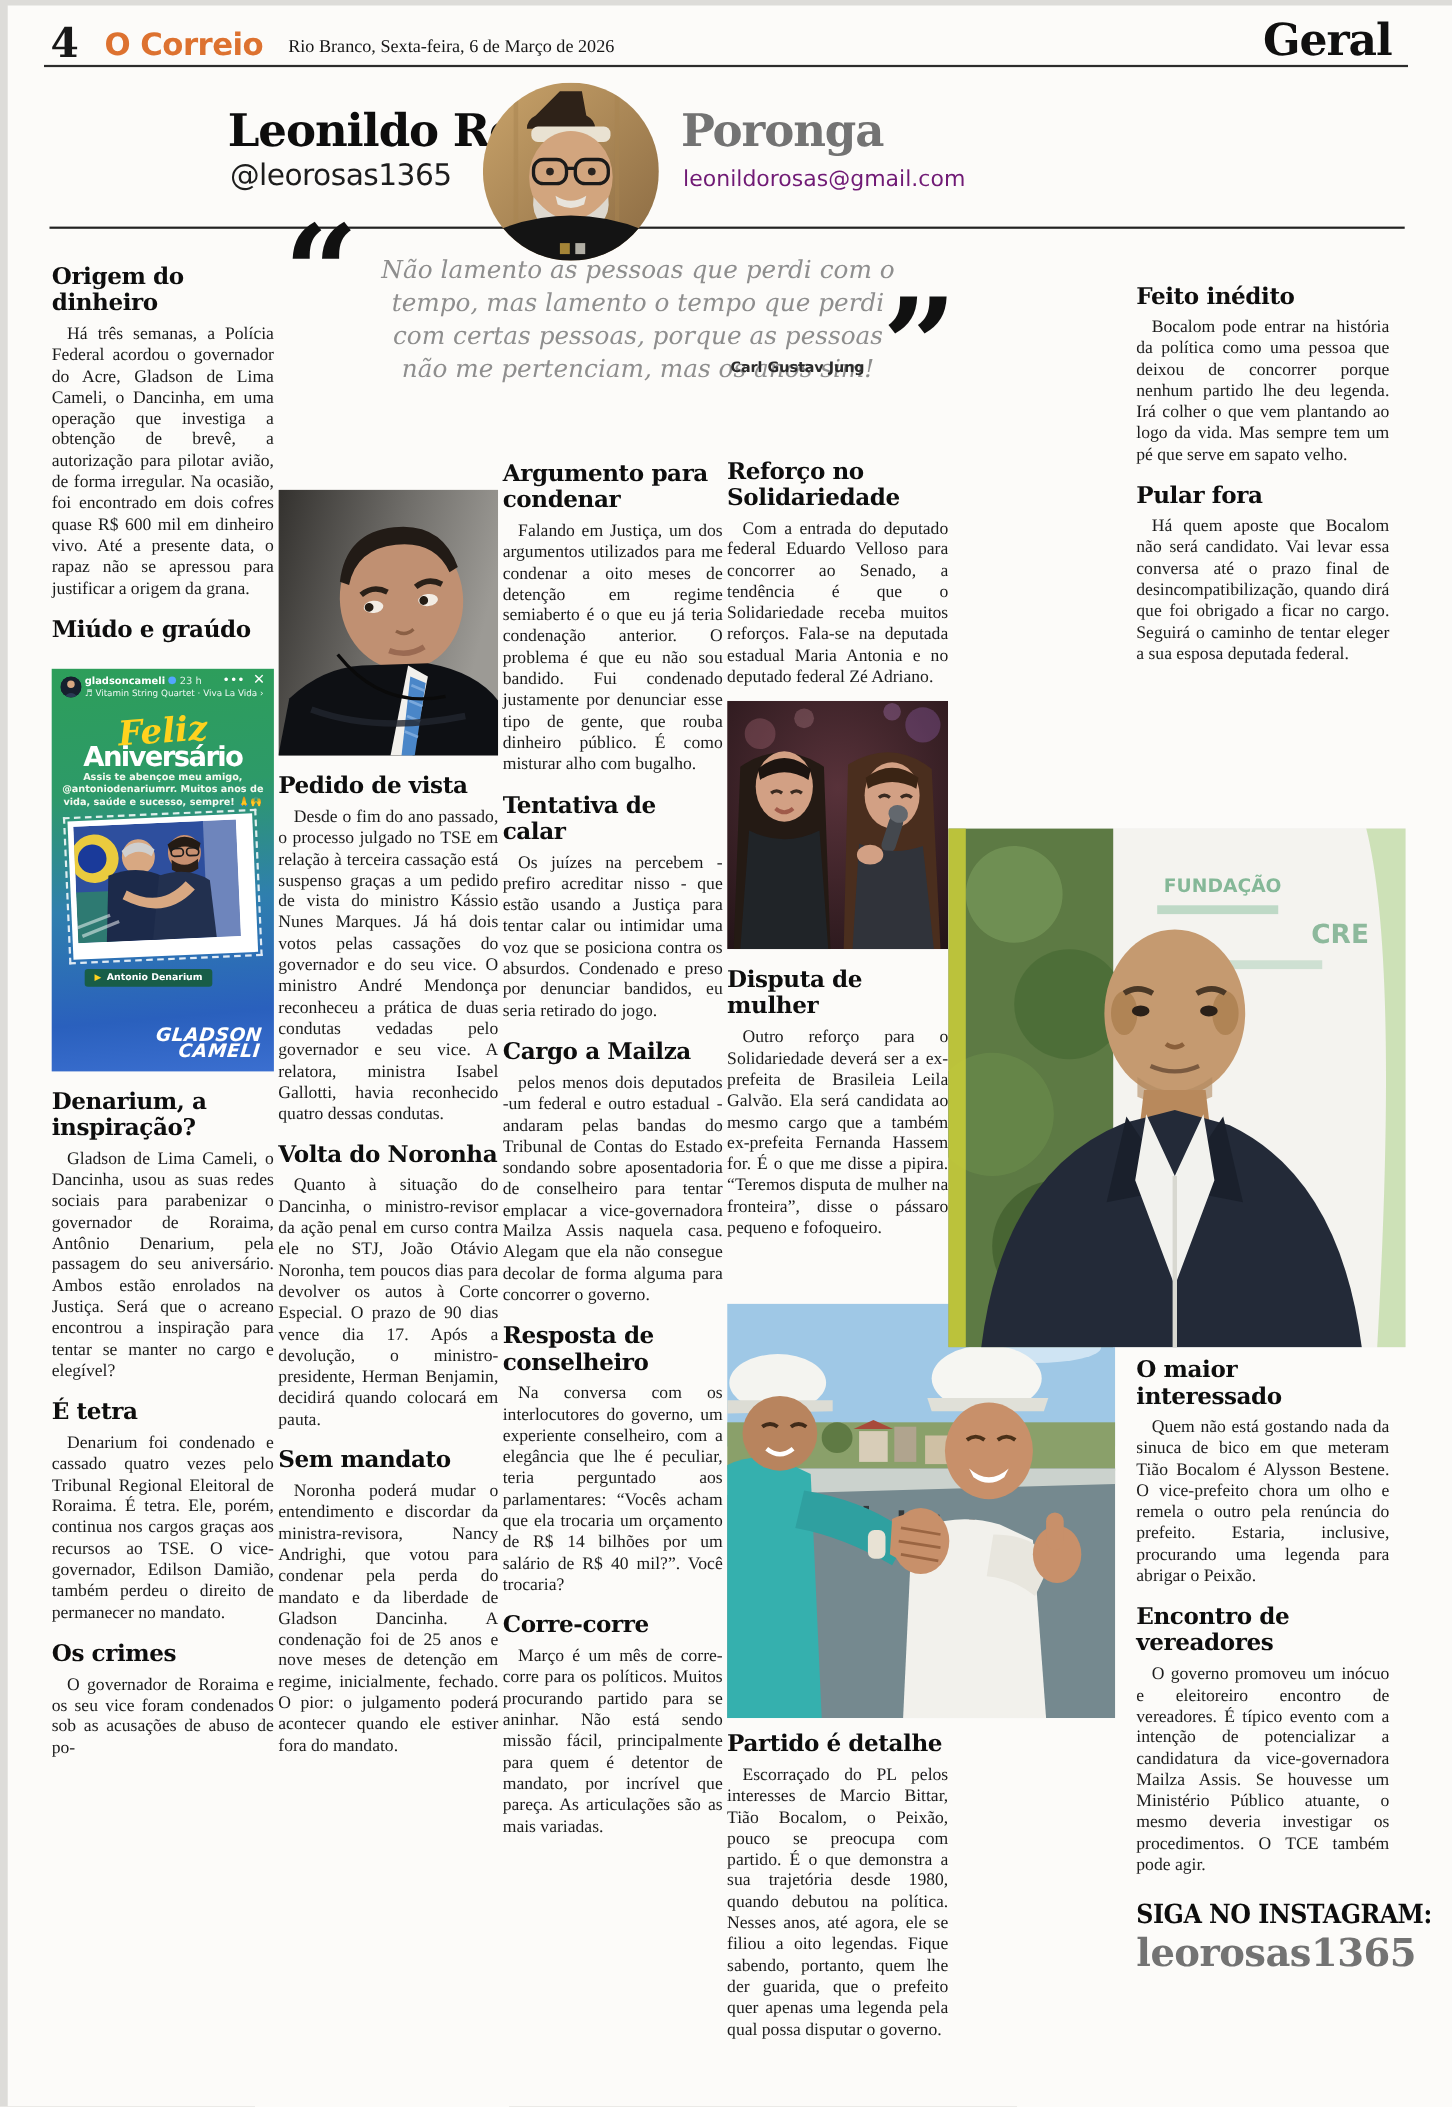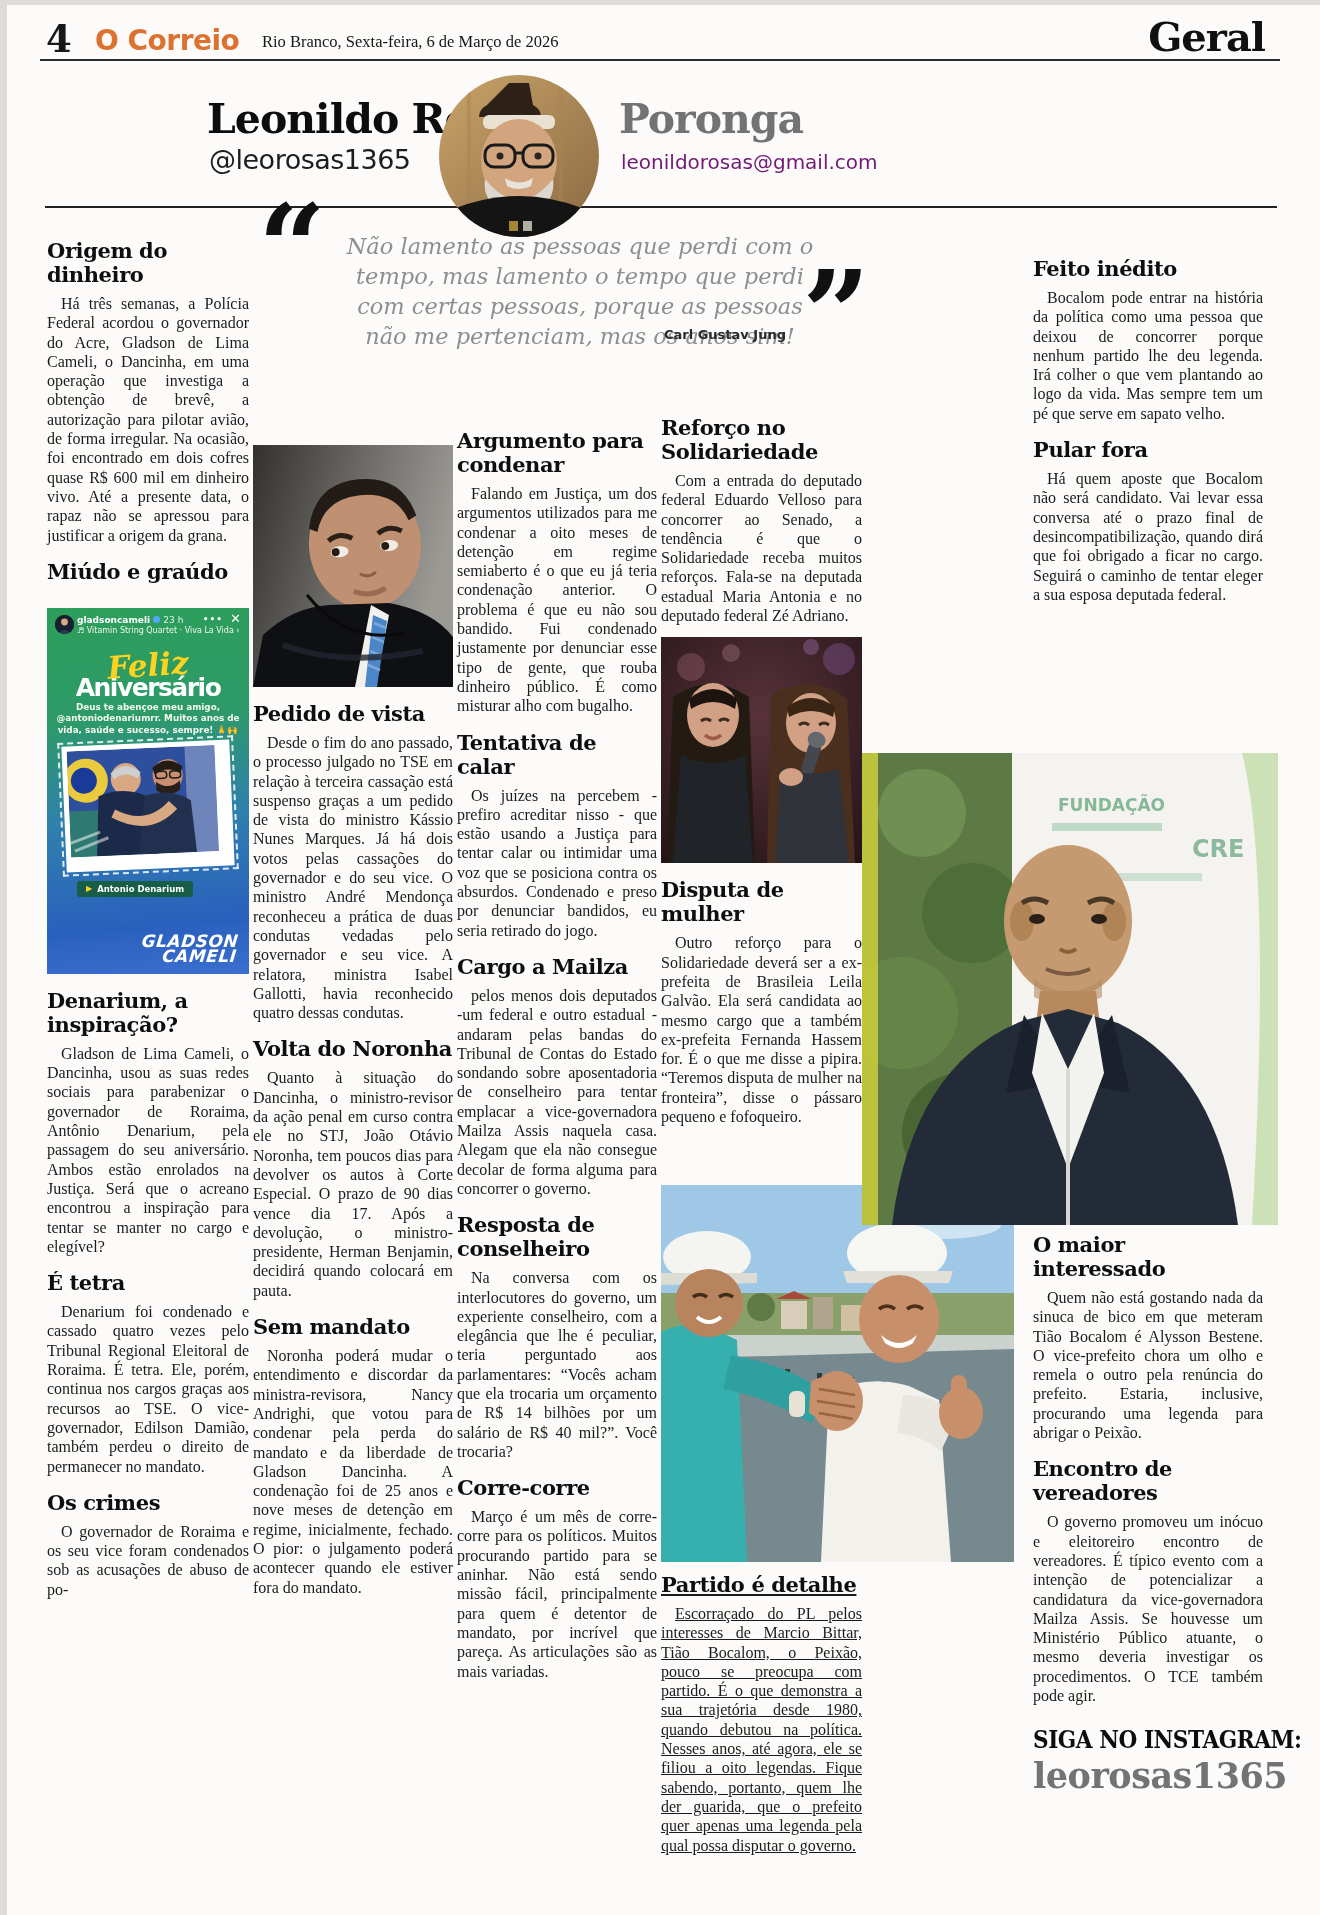--- a/index.html
+++ b/index.html
@@ -30,23 +30,23 @@
   .q-attr{position:absolute;right:82px;top:112px;font:700 13px/16px "DejaVu Sans",sans-serif;color:#2a2a2a;}
 
   
   .col{position:absolute;color:#1b1b1b;}
   .col p{font:16px/19.3px "Liberation Serif",serif;text-align:justify;margin:0 0 3px;text-indent:14px;color:#1b1b1b;}
   .col p.noindent{text-indent:0;}
   .head{font:700 21px/24px "DejaVu Serif",serif;color:#0e0e0e;letter-spacing:-.4px;margin:15px 0 7px;}
   .head.first{margin-top:0;}
   #col1{left:40px;top:234px;width:202px;}
   #col2{left:246px;top:420px;width:200px;}
-  #col3{left:450px;top:424px;width:200px;}
+  #col3{left:450px;top:413px;width:200px;}
   #col4t{left:654px;top:411px;width:201px;}
-  #col4b{left:654px;top:1568px;width:201px;text-decoration:underline;}
+  #col4b{left:654px;top:1568px;width:201px;}
   #col5t{left:1026px;top:252px;width:230px;}
   #col5b{left:1026px;top:1228px;width:230px;}
   .narrow-head{max-width:170px;}
 
   figure{margin:0;}
   .fig-judge{margin:20px 0 12px;width:200px;height:242px;overflow:hidden;}
   .fig-women{margin:12px 0 10px;width:201px;height:226px;overflow:hidden;}
   .fig-handshake{left:654px;top:1180px;width:353px;height:377px;overflow:hidden;}
   .fig-suit{left:855px;top:748px;width:416px;height:472px;overflow:hidden;}
 
@@ -145,21 +145,21 @@
         </div>
         <div class="ig-music">
           <span>♬</span>
           <span>Vitamin String Quartet · Viva La Vida ›</span>
         </div>
         <div class="ig-more">•••</div>
         <div class="ig-close">✕</div>
       </div>
       <div class="ig-script">Feliz</div>
       <div class="ig-main">Aniversário</div>
-      <div class="ig-msg">Deus te abençoe meu amigo, @antoniodenariumrr. Muitos anos de vida, saúde e sucesso, sempre! 🙏🙌</div>
+      <div class="ig-msg">Assis te abençoe meu amigo, @antoniodenariumrr. Muitos anos de vida, saúde e sucesso, sempre! 🙏🙌</div>
       <div class="ig-stamp">
         <svg width="148" height="106" viewBox="0 0 148 106">
           <rect width="148" height="106" fill="#2e4f9e"></rect>
           <circle cx="18" cy="30" r="22" fill="#ffd833" opacity=".9"></circle>
           <circle cx="16" cy="30" r="13" fill="#1a3a9a"></circle>
           <path d="M0 60 l40 0 l0 46 l-40 0z" fill="#2f9e4f" opacity=".55"></path>
           <rect x="118" y="0" width="30" height="106" fill="#cfd8e8" opacity=".4"></rect>
           <ellipse cx="58" cy="30" rx="15" ry="16" fill="#d8a882"></ellipse>
           <path d="M43 24 q15-14 30 0 l-3 6 q-12-9-24 0z" fill="#cfcfcf"></path>
           <path d="M30 46 q28-10 52 4 l6 56 l-62 0z" fill="#1c2a4a"></path>

